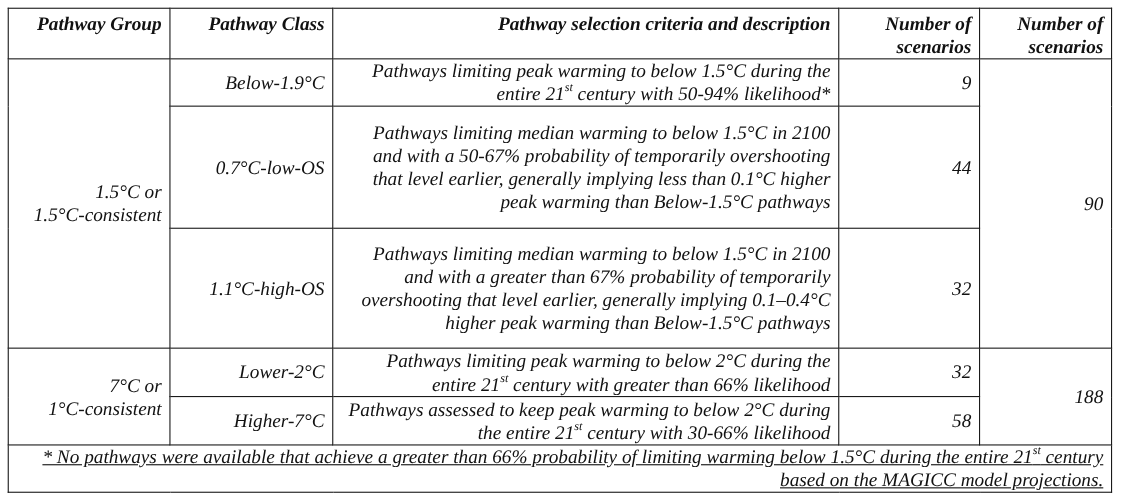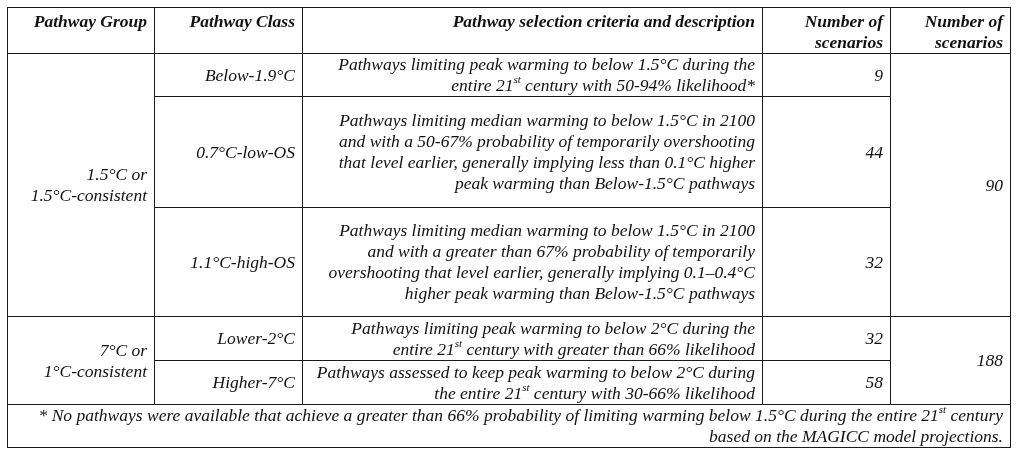--- a/index.html
+++ b/index.html
@@ -43,21 +43,21 @@
     col.c2 { width: 148px; }
     col.c3 { width: 460px; }
     col.c4 { width: 128px; }
     col.c5 { width: 120px; }
     tr.hdr { height: 46px; }
     tr.r1 { height: 42px; }
     tr.r2 { height: 111px; }
     tr.r3 { height: 109px; }
     tr.r4 { height: 44px; }
     tr.r5 { height: 44px; }
-    tr.foot { height: 43px; }
+    tr.foot { height: 43px; text-decoration: underline; }
     td.desc { padding-top: 0; padding-bottom: 0; }
     td.num { padding-left: 10px; }
     td.total { padding-left: 12px; }
     td.group { padding-left: 10px; margin-left: 29px; }
     td.cls { padding-left: 9px; }
     sup { font-size: 11px; line-height: 0; position: relative; top: -1px; }
     td.footnote { padding-left: 6px; }
   </style>
 </head>
 <body>

